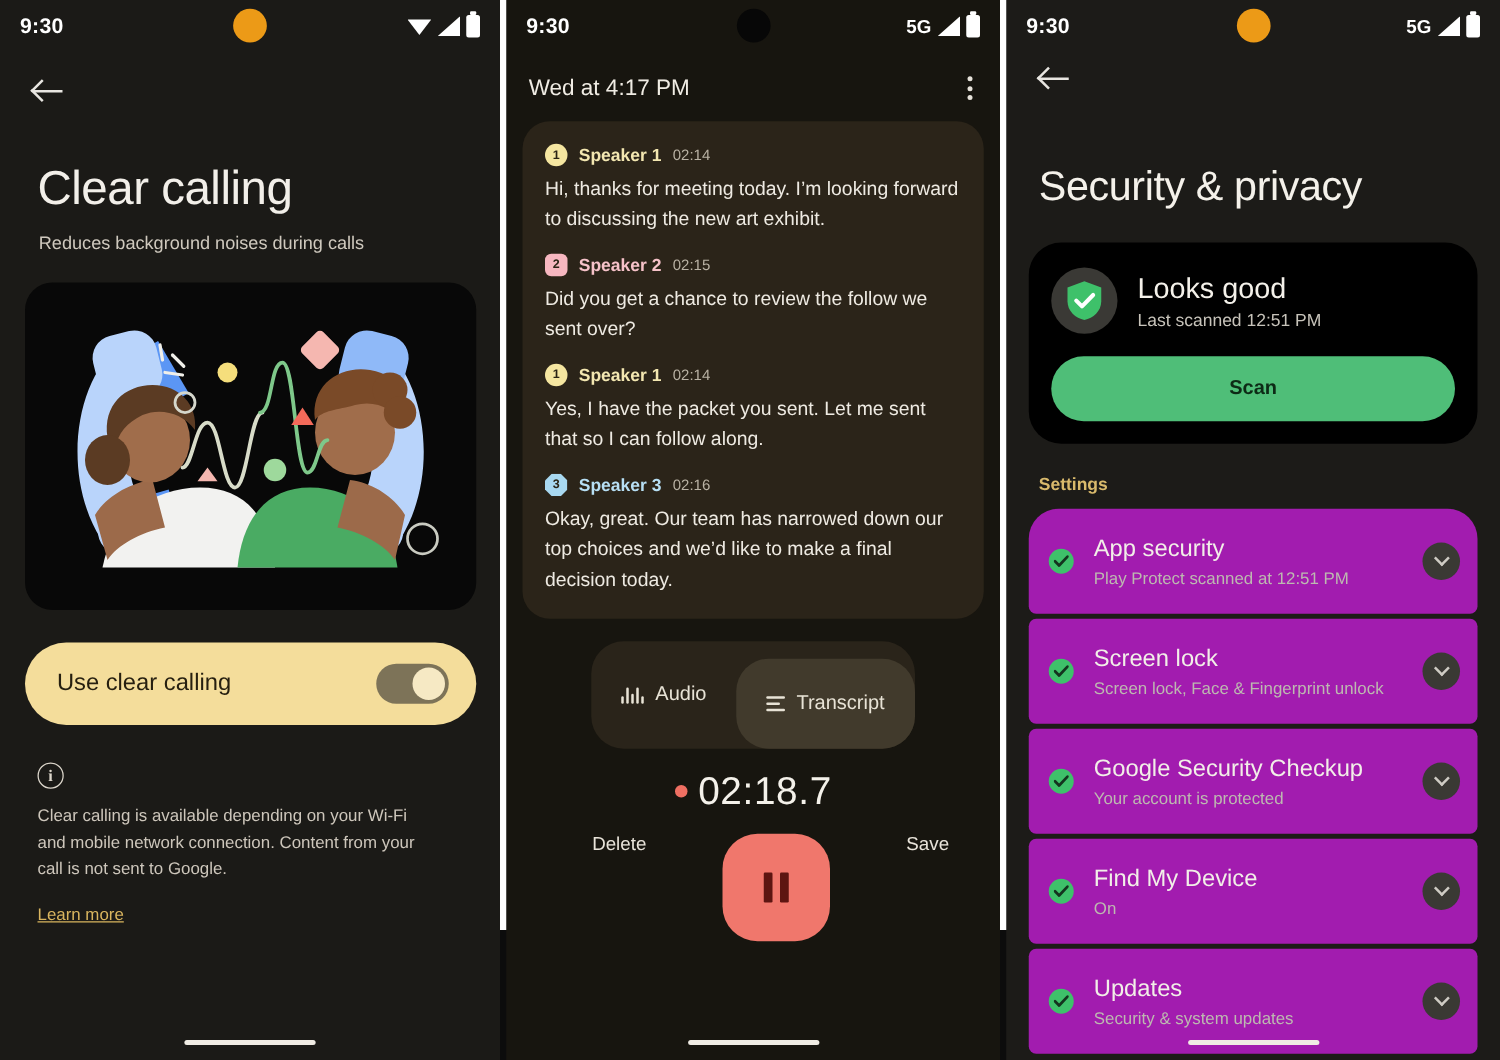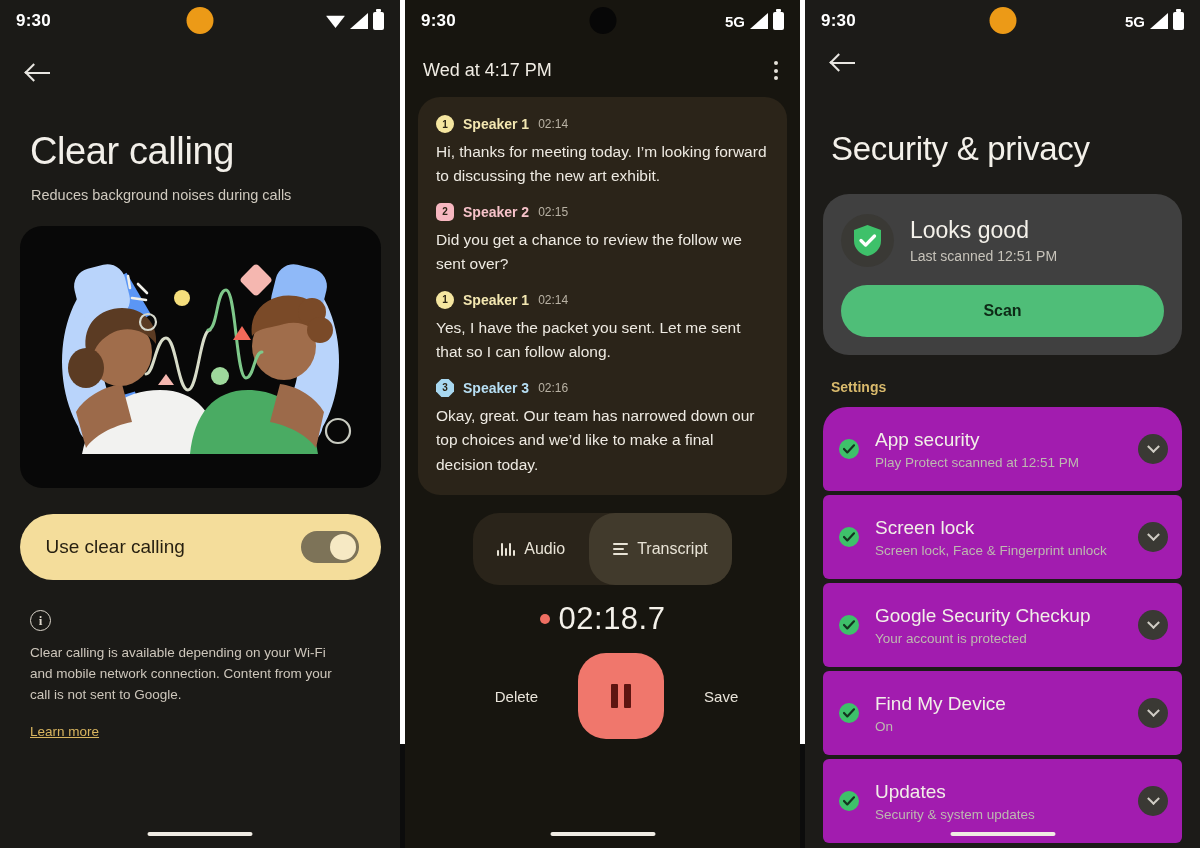--- a/index.html
+++ b/index.html
@@ -199,53 +199,53 @@
     display:flex; justify-content:center; margin-top: 18px;
   }
   .tabs {
     display:flex; background:#2a241a; border-radius:26px;
   }
   .tab {
     display:flex; align-items:center; gap:9px;
     padding: 27px 24px; border-radius:26px;
     color:#e8e3d6; font-size:16px; cursor:pointer;
   }
-  .tab.active { background:#413a2c; }
+  .tab.active { background:#413a2c;margin-top:14px; }
   .wave-ico { display:flex; align-items:flex-end; gap:2px; height:14px; }
   .wave-ico i { width:2px; background:#e8e3d6; display:block; border-radius:1px; }
   .lines-ico { display:flex; flex-direction:column; gap:3px; }
   .lines-ico i { height:2px; background:#e8e3d6; display:block; border-radius:1px; }
 
   .timer-row {
     display:flex; align-items:center; justify-content:center;
     gap:9px; margin-top:16px;
   }
   .rec-dot { width:10px; height:10px; border-radius:50%; background:#ef6f62; }
   .timer { color:#f4f1ea; font-size:31px; letter-spacing:.5px; }
 
   .ctrl-row {
-    display:flex; align-items:center; justify-content:center;
-    gap:40px; margin-top:16px;margin-left:28px;
+    display:flex; justify-content:center;
+    gap:61px; margin-top:16px;margin-left:28px;
   }
   .ctrl-text { color:#e9e4da; font-size:15px; cursor:pointer; }
   .pause-btn {
     width:86px; height:86px; border-radius:28px;
     background:#f0776c; display:flex; align-items:center;
     justify-content:center; gap:6px; cursor:pointer;
   }
   .pause-btn i { width:7px; height:24px; background:#5d1511; display:block; border-radius:1px; }
 
   
   .p3-title {
     color:#f4f1ea; font-size:33px; font-weight:400;
     padding: 54px 0 0 26px; letter-spacing:-.3px;
   }
   .status-card {
     margin: 26px 18px 0 18px;
-    background:#404040; border-radius:26px;
+    background:#000000; border-radius:26px;
     padding: 20px 18px 18px 18px;
   }
   .sc-top { display:flex; align-items:center; gap:16px; }
   .shield-wrap {
     width:53px; height:53px; border-radius:50%;
     background:#3a3935; display:flex; align-items:center; justify-content:center;
     flex:none;
   }
   .sc-title { color:#f4f1ea; font-size:23px; }
   .sc-sub { color:#c7c3ba; font-size:14px; margin-top:4px; }

